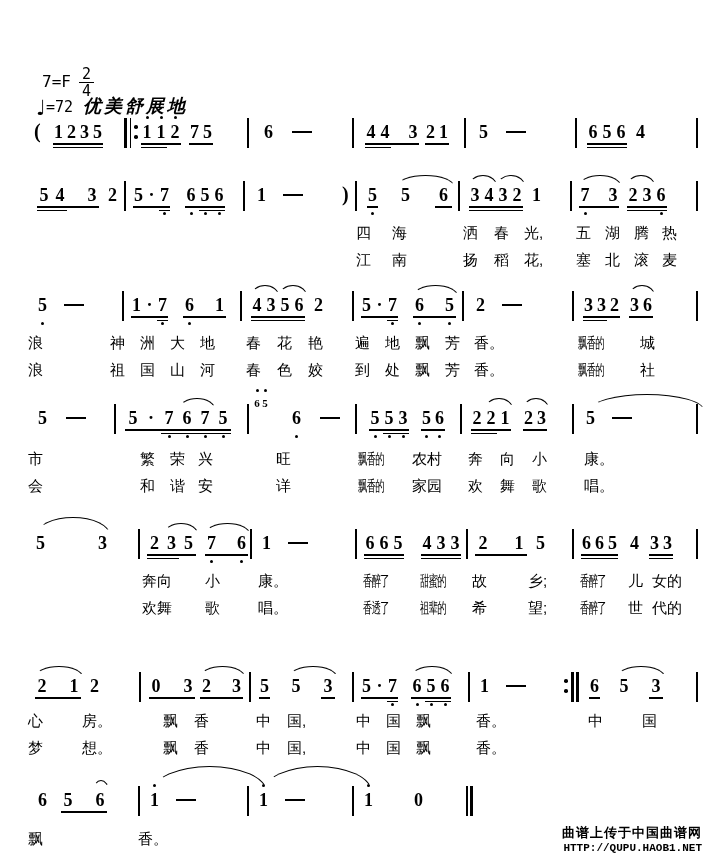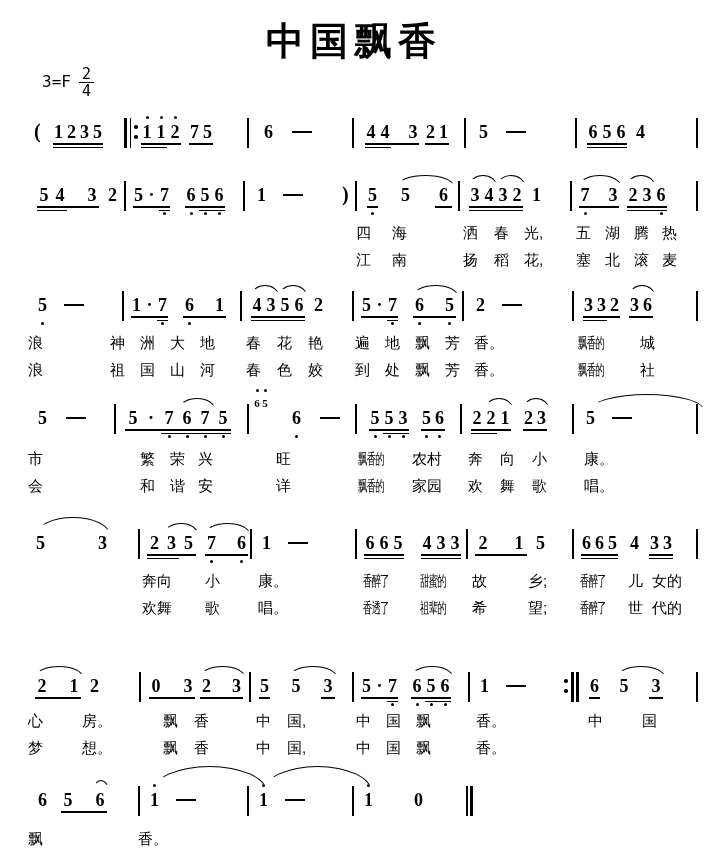--- a/index.html
+++ b/index.html
@@ -38,27 +38,29 @@
   .sym{position:absolute;top:-2px;font-size:20px;font-weight:bold;font-family:"Liberation Serif",serif;}
   .grace{position:absolute;top:-15px;height:12px;}
   .grace .cell{font-size:11px;line-height:12px;}
   .lyr{position:absolute;font-size:15px;white-space:nowrap;font-family:"Liberation Sans",sans-serif;}
   .lyr.narrow{transform:scaleX(0.62);transform-origin:left center;letter-spacing:-1px;}
 </style>
 </head>
 <body>
 
 <div id="sheet">
-  <div class="title">中国飘香</div>
 
 
   <div class="keysig">
-    <span>3=F</span><span class="meter"><span class="num">2</span><span class="den">4</span></span>
+    <span>7=F</span><span class="meter"><span class="num">2</span><span class="den">4</span></span>
   </div>
 
+  <div class="tempo">
+    <span class="glyph">♩</span><span>=72</span><span class="expr">优美舒展地</span>
+  </div>
 
 
   <div id="systems">
       <div class="system" style="top: 122px;">
         <div class="sym" style="left: 34px;">(</div>
         <div class="tok" style="left: 52px;"><span class="cell" style="width: 13px;">1</span><span class="cell" style="width: 13px;">2</span><span class="cell" style="width: 13px;">3</span><span class="cell" style="width: 13px;">5</span><div class="ul" style="left: 1px; width: 50px; top: 21px;"></div><div class="ul" style="left: 1px; width: 50px; top: 24.5px;"></div></div>
         <div class="tok" style="left: 124px; top: -4px;">
           <div class="barpart" style="left: 0px; width: 3px;"></div>
           <div class="barpart" style="left: 5.5px; width: 1.5px;"></div>
           <div class="bardot" style="left: 10px; top: 7px;"></div>
@@ -317,13 +319,17 @@
         <div class="tok" style="left: 412px;"><span class="cell" style="width: 13px;">0</span></div>
         <div class="tok" style="left: 466px; top: -4px;">
           <div class="barpart" style="left: 0px; width: 2px;"></div>
           <div class="barpart" style="left: 4px; width: 3px;"></div>
         </div>
         <div class="lyr" style="left: 28px; top: 40px;">飘</div>
         <div class="lyr" style="left: 138px; top: 40px;">香。</div>
       </div>
     </div>
 
+  <div class="footer">
+    <div class="f1">曲谱上传于中国曲谱网</div>
+    <div class="f2">HTTP://QUPU.HAOB1.NET</div>
+  </div>
 </div>
 
 </body></html>

